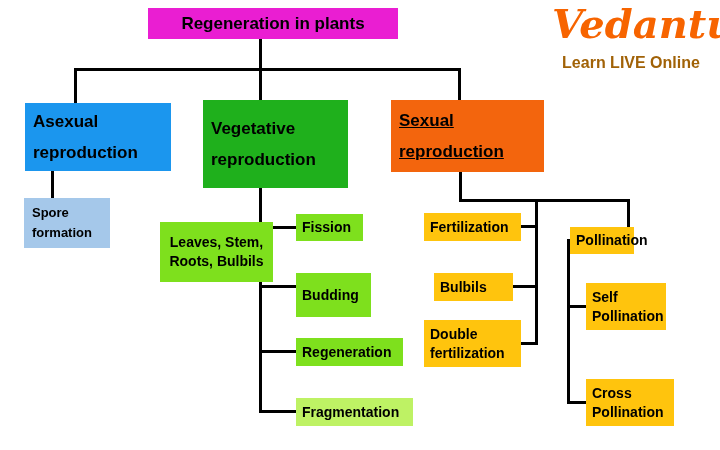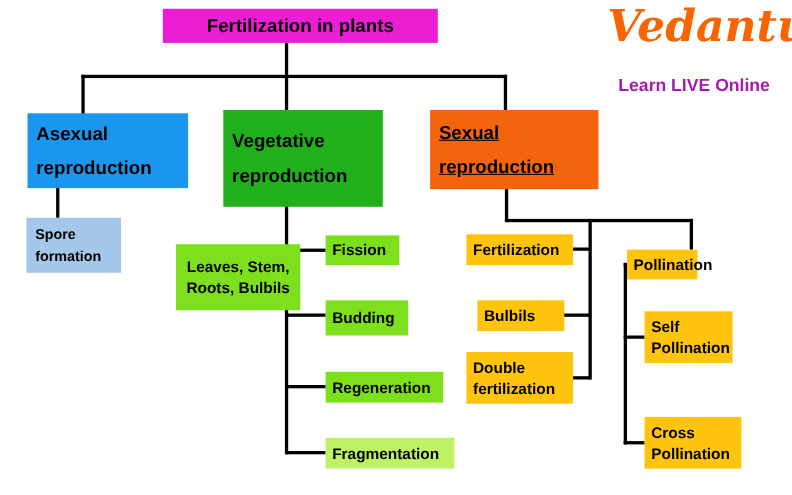--- a/index.html
+++ b/index.html
@@ -50,48 +50,48 @@
   <div class="line" style="left:535px;top:199px;width:3px;height:146px"></div>
   <div class="line" style="left:519px;top:225px;width:18px;height:3px"></div>
   <div class="line" style="left:511px;top:285px;width:26px;height:3px"></div>
   <div class="line" style="left:519px;top:342px;width:18px;height:3px"></div>
   <div class="line" style="left:627px;top:199px;width:3px;height:28px"></div>
   <div class="line" style="left:567px;top:239px;width:3px;height:165px"></div>
   <div class="line" style="left:567px;top:239px;width:19px;height:3px"></div>
   <div class="line" style="left:567px;top:305px;width:19px;height:3px"></div>
   <div class="line" style="left:567px;top:401px;width:19px;height:3px"></div>
 
-  <div class="node title-box" style="left: 148px; top: 8px; width: 250px; height: 31px; background: rgb(234, 30, 210);">Fertilization in plants</div>
+  <div class="node title-box" style="left: 148px; top: 8px; width: 250px; height: 31px; background: rgb(234, 30, 210);">Regeneration in plants</div>
 
   <div class="node lg" style="left: 25px; top: 103px; width: 146px; height: 68px; background: rgb(27, 150, 238);">Asexual reproduction</div>
 
   <div class="node spore" style="left: 24px; top: 198px; width: 86px; height: 50px; background: rgb(165, 200, 234);">Spore formation</div>
 
   <div class="node lg" style="left: 203px; top: 100px; width: 145px; height: 88px; background: rgb(31, 176, 28);">Vegetative reproduction</div>
 
   <div class="node sm center" style="left: 120px; top: 222px; width: 113px; height: 60px; background: rgb(126, 224, 29);">Leaves, Stem, Roots, Bulbils</div>
 
   <div class="node sm" style="left: 296px; top: 214px; width: 67px; height: 27px; background: rgb(126, 224, 29);">Fission</div>
 
-  <div class="node sm" style="left: 296px; top: 273px; width: 75px; height: 32px; background: rgb(126, 224, 29);">Budding</div>
+  <div class="node sm" style="left: 296px; top: 273px; width: 75px; height: 44px; background: rgb(126, 224, 29);">Budding</div>
 
   <div class="node sm" style="left: 296px; top: 338px; width: 107px; height: 28px; background: rgb(126, 224, 29);">Regeneration</div>
 
   <div class="node sm" style="left: 296px; top: 398px; width: 117px; height: 28px; background: #bef264;">Fragmentation</div>
 
   <div class="node lg" style="left: 391px; top: 100px; width: 153px; height: 72px; background: rgb(243, 101, 13); text-decoration: underline;">Sexual reproduction</div>
 
   <div class="node sm" style="left: 424px; top: 213px; width: 97px; height: 28px; background: rgb(255, 196, 13);">Fertilization</div>
 
   <div class="node sm" style="left: 434px; top: 273px; width: 79px; height: 28px; background: rgb(255, 196, 13);">Bulbils</div>
 
   <div class="node sm" style="left: 424px; top: 320px; width: 97px; height: 47px; background: rgb(255, 196, 13);">Double fertilization</div>
 
   <div class="node sm" style="left: 570px; top: 227px; width: 64px; height: 27px; background: rgb(255, 196, 13);">Pollination</div>
 
   <div class="node sm" style="left: 586px; top: 283px; width: 80px; height: 47px; background: rgb(255, 196, 13);">Self Pollination</div>
 
   <div class="node sm" style="left: 586px; top: 379px; width: 88px; height: 47px; background: rgb(255, 196, 13);">Cross Pollination</div>
 
   <div class="brand" style="color: rgb(247, 100, 0);">Vedantu</div>
-  <div class="tagline" style="color: #a21caf; margin-top: 16px;">Learn LIVE Online</div>
+  <div class="tagline" style="color: #a16207;">Learn LIVE Online</div>
 
 </div>
 
 </body></html>

